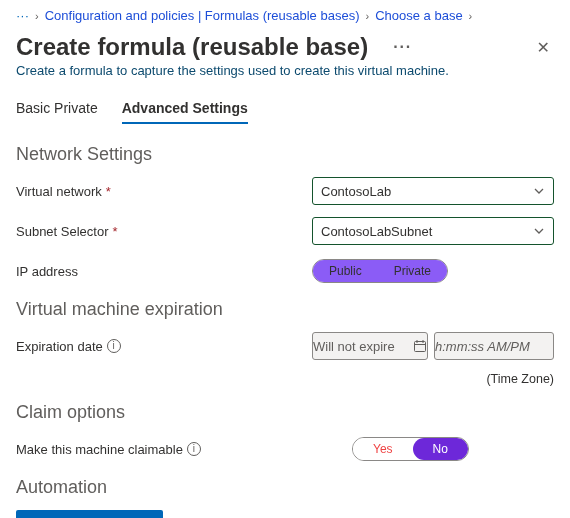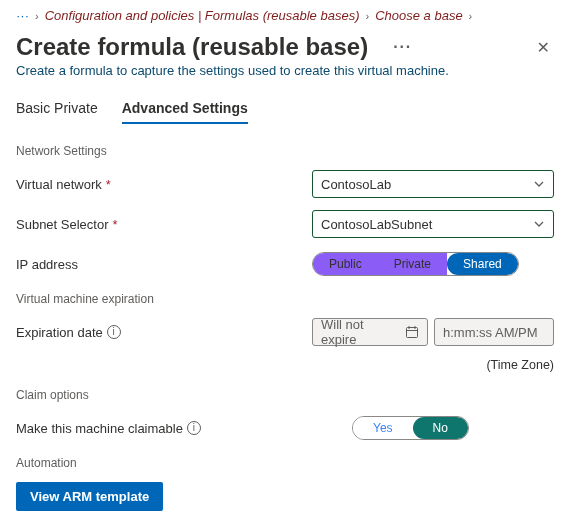--- a/index.html
+++ b/index.html
@@ -12,21 +12,21 @@
     padding: 8px 16px 16px 16px;
   }
   .breadcrumb {
     display: flex;
     align-items: center;
     gap: 6px;
     font-size: 13px;
     margin-bottom: 10px;
     flex-wrap: wrap;
   }
-  .breadcrumb a { color: #7f1d1d; text-decoration: none; cursor: pointer; font-style: italic; }
+  .breadcrumb a { color: #1d4ed8; text-decoration: none; cursor: pointer; }
   .breadcrumb .sep { color: #605e5c; font-size: 11px; }
   .breadcrumb .dots { color: #0067b8; cursor: pointer; }
   .header-row {
     display: flex;
     align-items: center;
     justify-content: space-between;
     margin-bottom: 2px;
   }
   .page-title {
     font-size: 24px;
@@ -35,21 +35,21 @@
     display: flex;
     align-items: center;
     gap: 25px;
   }
   .title-dots { color: #605e5c; font-size: 16px; cursor: pointer; letter-spacing: 1px; }
   .close-x { font-size: 16px; color: #605e5c; cursor: pointer; padding: 4px; }
   .subtitle { font-size: 13px; color: #0c4a6e; margin-bottom: 22px; }
   .tabs { display: flex; gap: 24px; margin-bottom: 20px; }
   .tab { font-size: 14px; padding-bottom: 6px; cursor: pointer; color: #323130; }
   .tab.active { font-weight: 600; border-bottom: 2.5px solid #0067b8; }
-  .section-head { font-size: 12px; color: #605e5c; margin-bottom: 12px; margin-top: 4px; }
+  .section-head { font-size: 18px; color: #605e5c; margin-bottom: 12px; margin-top: 4px; }
   .field-row {
     display: flex;
     align-items: center;
     margin-bottom: 12px;
     min-height: 28px;
     gap: 36px;
   }
   .field-label { flex: 0 0 260px; font-size: 13px; color: #323130; display: flex; align-items: center; gap: 4px; }
   .req { color: #a4262c; }
   .info-icon {
@@ -96,47 +96,47 @@
   }
   .seg.sel { background: #0067b8; color: #fff; border-radius: 12px; }
   .date-row { display: flex; gap: 6px; }
   .date-input, .time-input {
     height: 28px;
     border: 1px solid #8a8886;
     border-radius: 3px;
     background: #f3f2f1;
     display: flex;
     align-items: center;
-    padding: 0 8px;
+    padding: 0 0;
     font-size: 13px;
     color: #605e5c;
     gap: 8px;
   }
   .date-input { flex: 1; justify-content: space-between; }
-  .time-input { flex: 0 0 120px; }
+  .time-input { flex: 0 0 120px; font-style: italic; }
   .cal-icon svg { display: block; }
   .tz-note { text-align: right; font-size: 12.5px; color: #323130; margin-top: 4px; margin-bottom: 16px; }
   .toggle-pill {
     display: inline-flex;
     border: 1px solid #8a8886;
     border-radius: 14px;
     overflow: hidden;
     height: 24px;
     margin-left: 40px;
   }
   .toggle-opt {
     padding: 0 20px;
     font-size: 12px;
     display: flex;
     align-items: center;
     cursor: pointer;
     background: #fff;
-    color: #3b82f6;
-  }
-  .toggle-opt.sel { background: #0f766e; color: #fff; border-radius: 12px; }
+    color: #ef4444;
+  }
+  .toggle-opt.sel { background: #6d28d9; color: #fff; border-radius: 12px; }
   .primary-btn {
     background: #0067b8;
     color: #fff;
     border: none;
     padding: 7px 14px;
     font-size: 13px;
     font-weight: 600;
     cursor: pointer;
     border-radius: 2px;
   }
@@ -210,21 +210,20 @@
 </div>
 
 <div class="field-row">
   <div class="field-label">
     <span>IP address</span>
   </div>
   <div class="field-control">
     <div class="seg-group">
       <div class="seg">Public</div>
       <div class="seg">Private</div>
-      <div class="seg sel">Shared</div>
     </div>
   </div>
 </div>
 
 
 <div class="section-head" style="margin-top:14px">Virtual machine expiration</div>
 
 <div class="field-row">
   <div class="field-label">
     <span>Expiration date</span>

